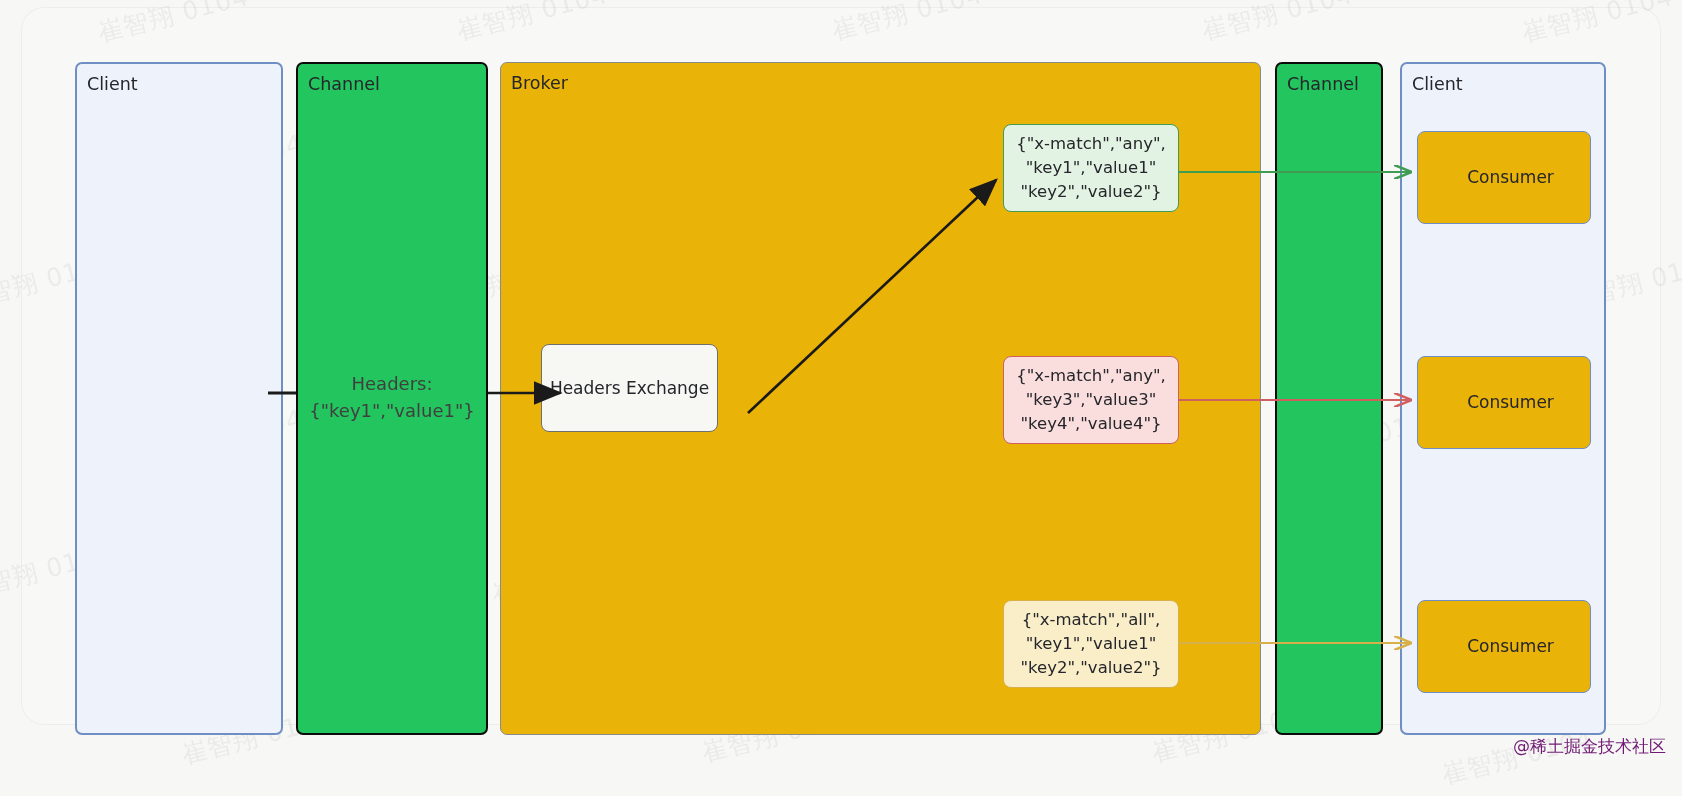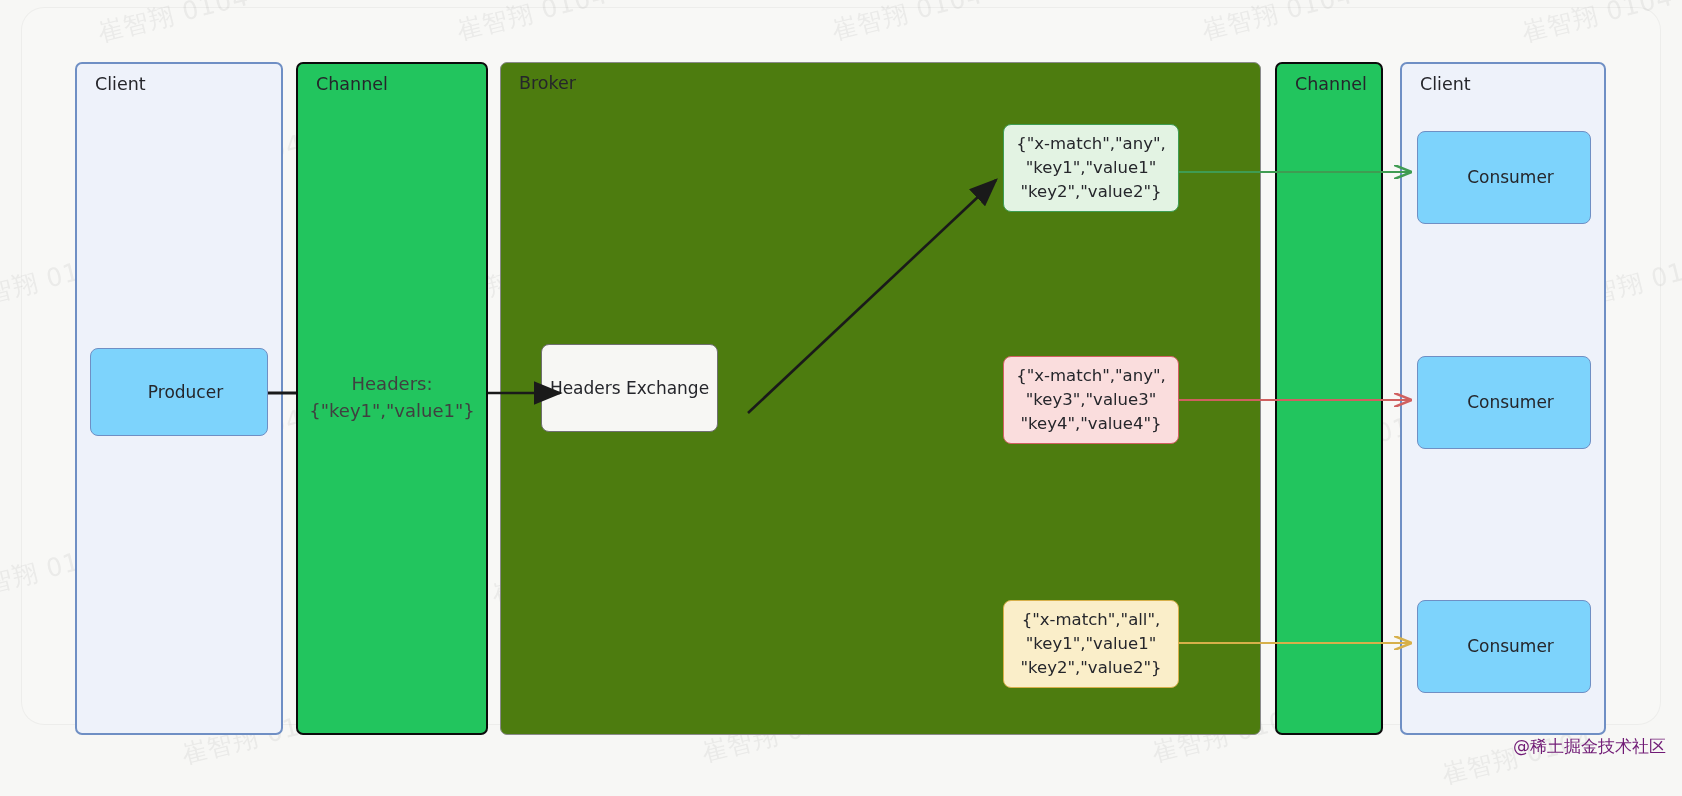--- a/index.html
+++ b/index.html
@@ -51,56 +51,56 @@
   }
 
   
   .lane {
     position: absolute;
     box-sizing: border-box;
     border-radius: 7px;
   }
   .lane > .lane-title {
     position: absolute;
-    left: 18px;
+    left: 10px;
     top: 10px;
     font-size: 17.5px;
     color: #25262b;
     font-family: "DejaVu Sans", sans-serif;
   }
   .lane-client {
     background: #eef2fa;
     border: 2px solid #6f8fc4;
   }
   .lane-channel {
     background: #22c55e;
     border: 2.5px solid #0b0b0b;
   }
   .lane-broker {
-    background: #4d7c0f;
+    background: #eab308;
     border: 1.6px solid #8a8a8a;
   }
 
   
   .node {
     position: absolute;
     box-sizing: border-box;
     display: flex;
     align-items: center;
     justify-content: center;
     text-align: center;
     border-radius: 8px;
     font-size: 17px;
     color: #25262b;
     font-family: "DejaVu Sans", sans-serif;
     white-space: pre-line;
     line-height: 1.45;
   }
   .node-actor {
-    background: #7dd3fc;
+    background: #eab308;
     border: 1.8px solid #6f8fc4;
     padding-left: 13px;
   }
   .node-exchange {
     background: #f7f7f4;
     border: 1.8px solid #6f6f6f;
   }
   .node-green {
     background: #e3f3e3;
     border: 1.8px solid #3f9c52;
@@ -177,21 +177,20 @@
   </div>
 
   <div class="lane lane-channel" style="left:1275px; top:62px; width:108px; height:673px;">
     <span class="lane-title">Channel</span>
   </div>
 
   <div class="lane lane-client" style="left:1400px; top:62px; width:206px; height:673px;">
     <span class="lane-title">Client</span>
   </div>
 
-  <div class="node node-actor" style="left:90px; top:348px; width:178px; height:88px;">Producer</div>
 
   <div class="plainlabel" style="left:296px; top:370px; width:192px;">Headers:
 {"key1","value1"}</div>
 
   <div class="node node-exchange" style="left:541px; top:344px; width:177px; height:88px;">Headers Exchange</div>
 
   <div class="node node-green" style="left:1003px; top:124px; width:176px; height:88px;">{"x-match","any",
  "key1","value1"
  "key2","value2"}</div>
 

